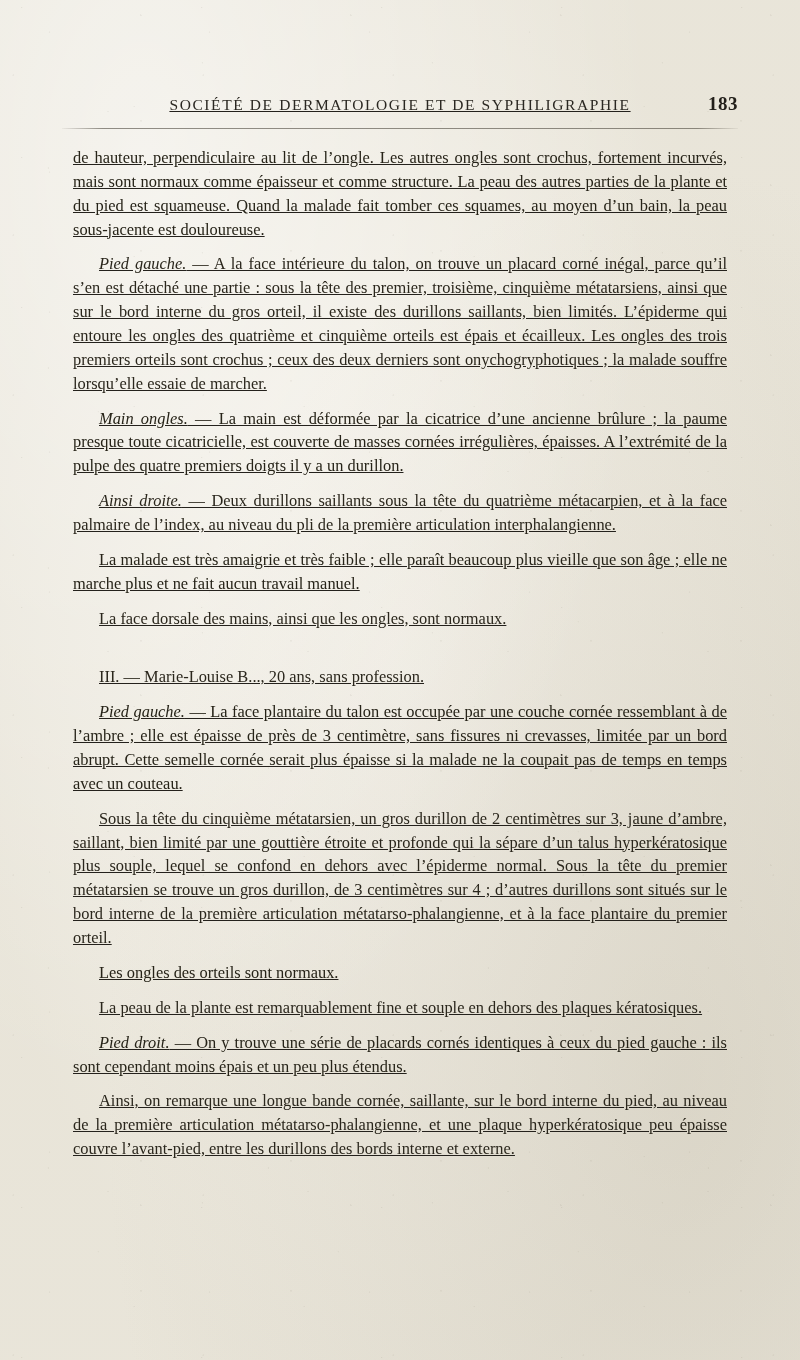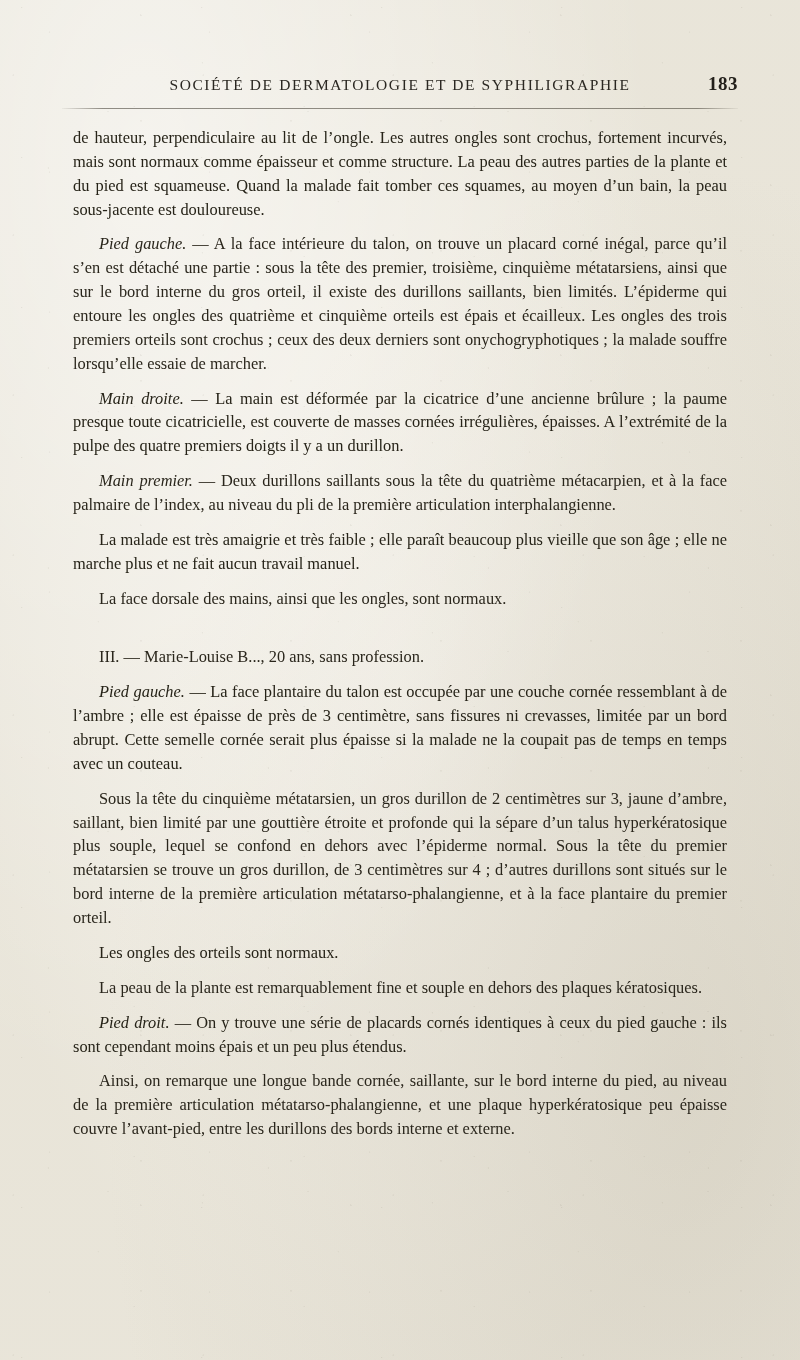--- a/index.html
+++ b/index.html
@@ -39,21 +39,22 @@
       radial-gradient(circle at 79% 71%, rgba(90,80,60,0.14) 0.6px, transparent 1px),
       radial-gradient(circle at 22% 84%, rgba(90,80,60,0.13) 0.7px, transparent 1.1px),
       radial-gradient(circle at 94% 93%, rgba(90,80,60,0.15) 0.6px, transparent 1px),
       radial-gradient(circle at 41% 96%, rgba(90,80,60,0.12) 0.6px, transparent 1px);
     background-size: 180px 150px, 210px 170px, 160px 140px, 230px 190px, 190px 160px,
                      200px 180px, 170px 150px, 220px 200px, 150px 130px, 240px 210px;
     pointer-events: none;
   }
   .content {
     position: relative;
-    padding: 76px 62px 0 62px;
+    padding: 96px 62px 0 62px;
+    text-decoration: underline;
   }
   .running-head {
     display: flex;
     align-items: baseline;
     justify-content: center;
     position: relative;
     padding: 0 8px;
   }
   .rh-title {
     font-family: "Liberation Serif", serif;
@@ -119,23 +120,23 @@
   </div>
 
   <div class="rule"></div>
 
   <div class="body-text">
 
     <p class="noindent"><span>de hauteur, perpendiculaire au lit de l’ongle. Les autres ongles sont crochus, fortement incurvés, mais sont normaux comme épaisseur et comme structure. La peau des autres parties de la plante et du pied est squameuse. Quand la malade fait tomber ces squames, au moyen d’un bain, la peau sous-jacente est douloureuse.</span></p>
 
     <p><span class="it">Pied gauche.</span><span> — A la face intérieure du talon, on trouve un placard corné inégal, parce qu’il s’en est détaché une partie : sous la tête des premier, troisième, cinquième métatarsiens, ainsi que sur le bord interne du gros orteil, il existe des durillons saillants, bien limités. L’épiderme qui entoure les ongles des quatrième et cinquième orteils est épais et écailleux. Les ongles des trois premiers orteils sont crochus ; ceux des deux derniers sont onychogryphotiques ; la malade souffre lorsqu’elle essaie de marcher.</span></p>
 
-    <p><span class="it">Main droite.</span><span> — La main est déformée par la cicatrice d’une ancienne brûlure ; la paume presque toute cicatricielle, est couverte de masses cornées irrégulières, épaisses. A l’extrémité de la pulpe des quatre premiers doigts il y a un durillon.</span></p>
+    <p><span class="it">Main ongles.</span><span> — La main est déformée par la cicatrice d’une ancienne brûlure ; la paume presque toute cicatricielle, est couverte de masses cornées irrégulières, épaisses. A l’extrémité de la pulpe des quatre premiers doigts il y a un durillon.</span></p>
 
-    <p><span class="it">Main premier.</span><span> — Deux durillons saillants sous la tête du quatrième métacarpien, et à la face palmaire de l’index, au niveau du pli de la première articulation interphalangienne.</span></p>
+    <p><span class="it">Ainsi droite.</span><span> — Deux durillons saillants sous la tête du quatrième métacarpien, et à la face palmaire de l’index, au niveau du pli de la première articulation interphalangienne.</span></p>
 
     <p><span>La malade est très amaigrie et très faible ; elle paraît beaucoup plus vieille que son âge ; elle ne marche plus et ne fait aucun travail manuel.</span></p>
 
     <p><span>La face dorsale des mains, ainsi que les ongles, sont normaux.</span></p>
 
     <div class="section-gap"></div>
 
     <p class="case-head"><span>III. — Marie-Louise B..., 20 ans, sans profession.</span></p>
 
     <p><span class="it">Pied gauche.</span><span> — La face plantaire du talon est occupée par une couche cornée ressemblant à de l’ambre ; elle est épaisse de près de 3 centimètre, sans fissures ni crevasses, limitée par un bord abrupt. Cette semelle cornée serait plus épaisse si la malade ne la coupait pas de temps en temps avec un couteau.</span></p>

